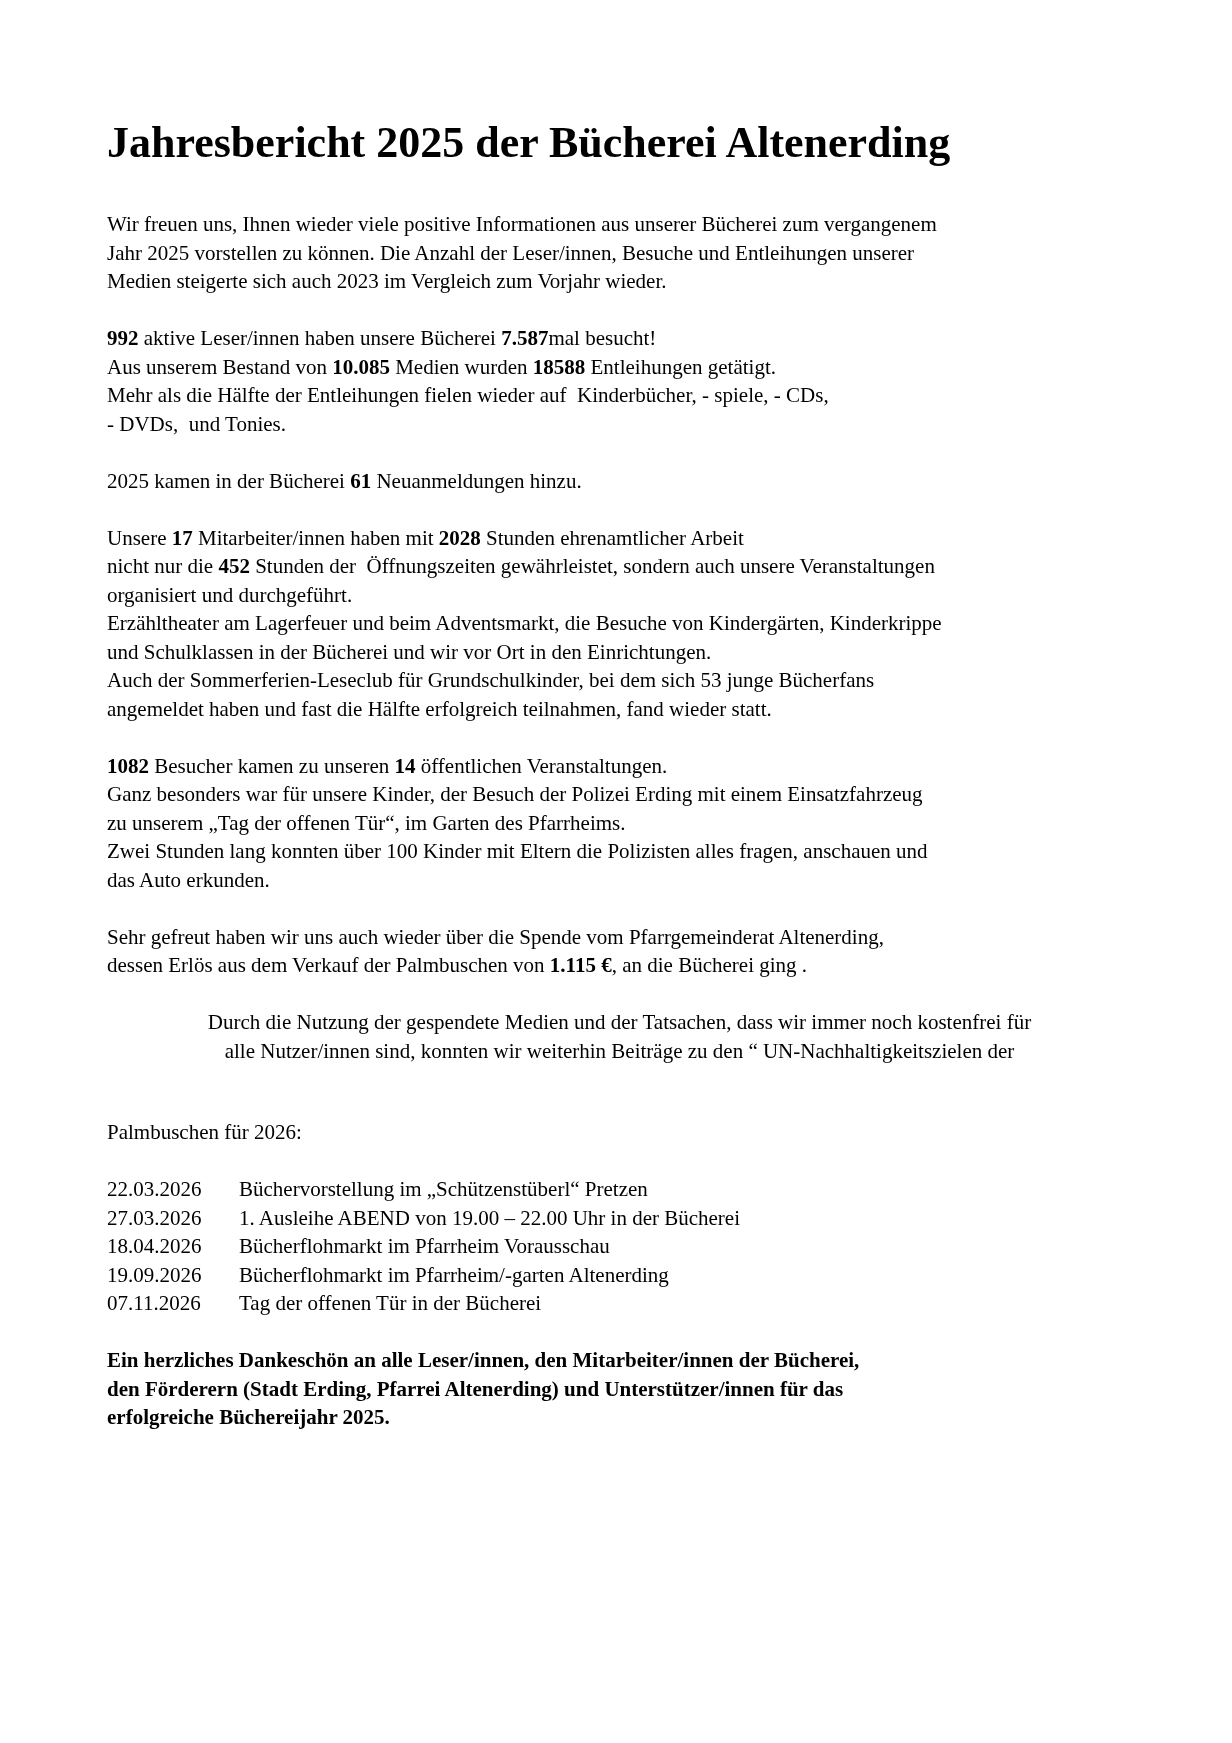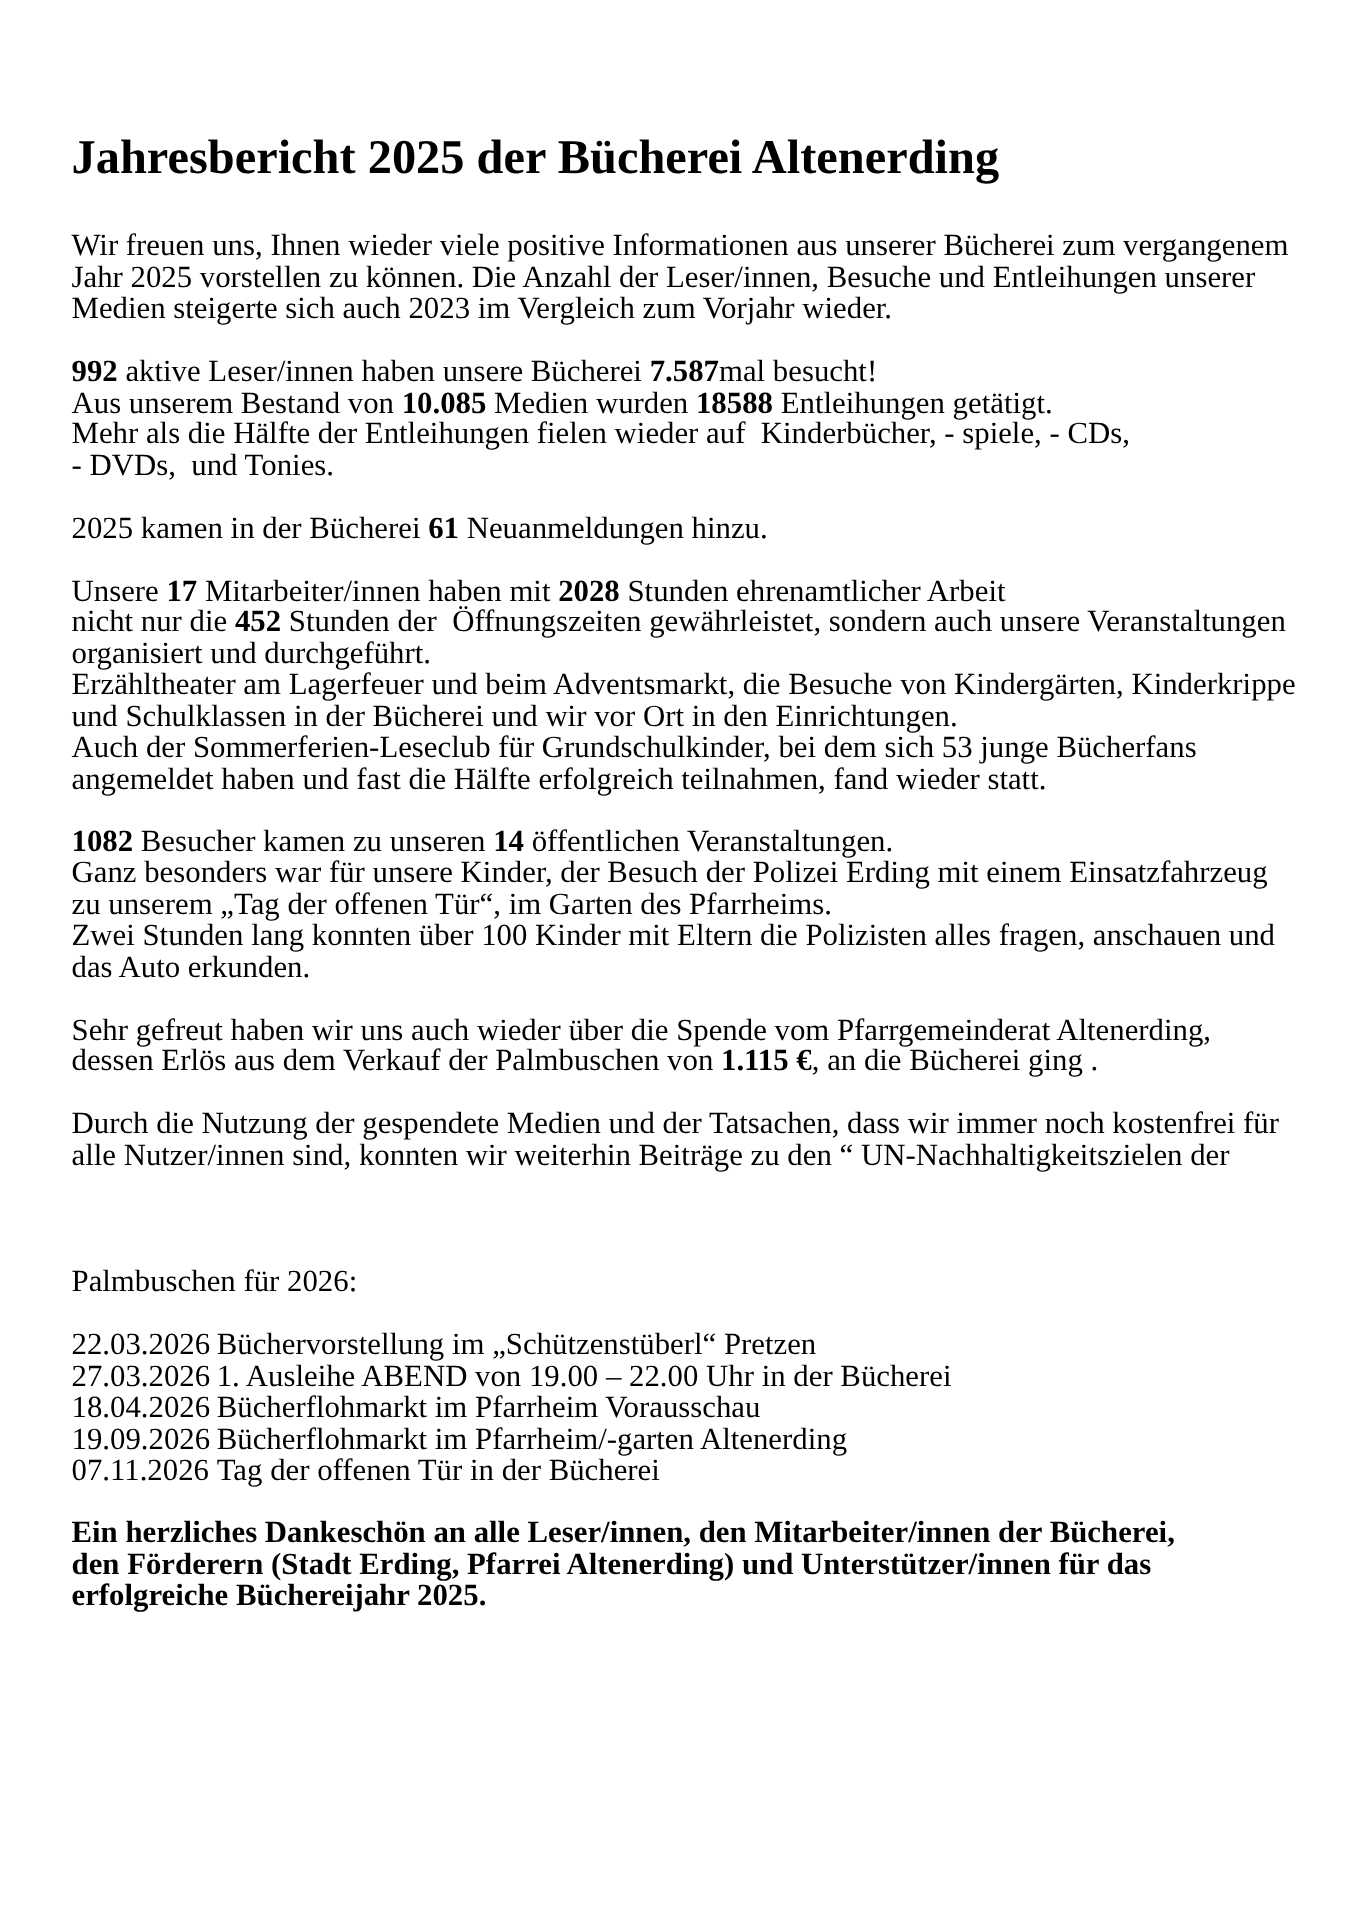--- a/index.html
+++ b/index.html
@@ -8,37 +8,37 @@
     background: #ffffff;
   }
   .page {
     position: relative;
     width: 1232px;
     height: 1743px;
     box-sizing: border-box;
     background: #ffffff;
     color: #000000;
     font-family: "Liberation Serif", "DejaVu Serif", serif;
-    padding: 118px 100px 0 65px;
+    padding: 118px 100px 0 107px;
     overflow: hidden;
   }
   .doc-title {
     font-size: 44px;
     line-height: 50px;
     font-weight: bold;
     margin: 0 0 42px 0;
     white-space: pre;
   }
   .para {
-    font-size: 28px;
+    font-size: 21px;
     line-height: 28.5px;
     margin: 0 0 28.5px 0;
   }
   .para.bold { font-weight: bold; }
-  .para.gap-large { margin-bottom: 87px; }
+  .para.gap-large { margin-bottom: 53px; text-align: center; }
   .line { white-space: pre; }
   .evt-date { display: inline-block; width: 132px; }
 </style>
 </head>
 <body>
 
 <div class="page">
   <h1 class="doc-title">Jahresbericht 2025 der Bücherei Altenerding</h1>
   <div>
       <div class="para">

